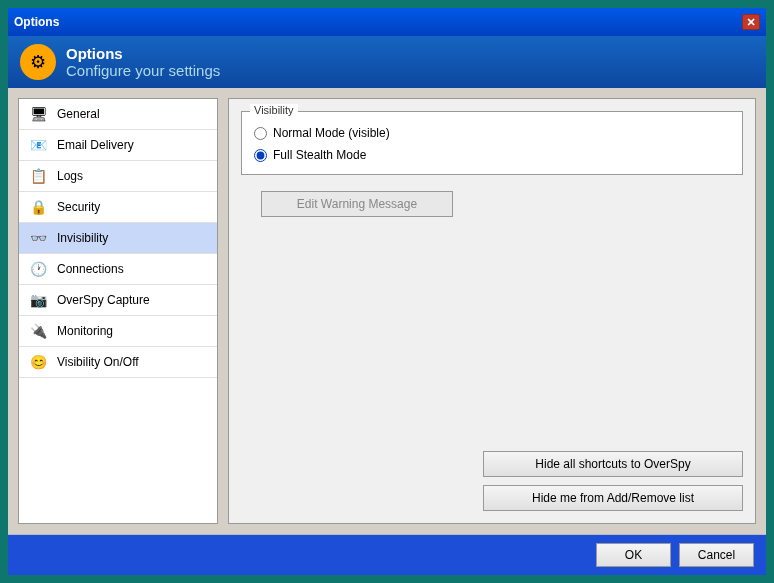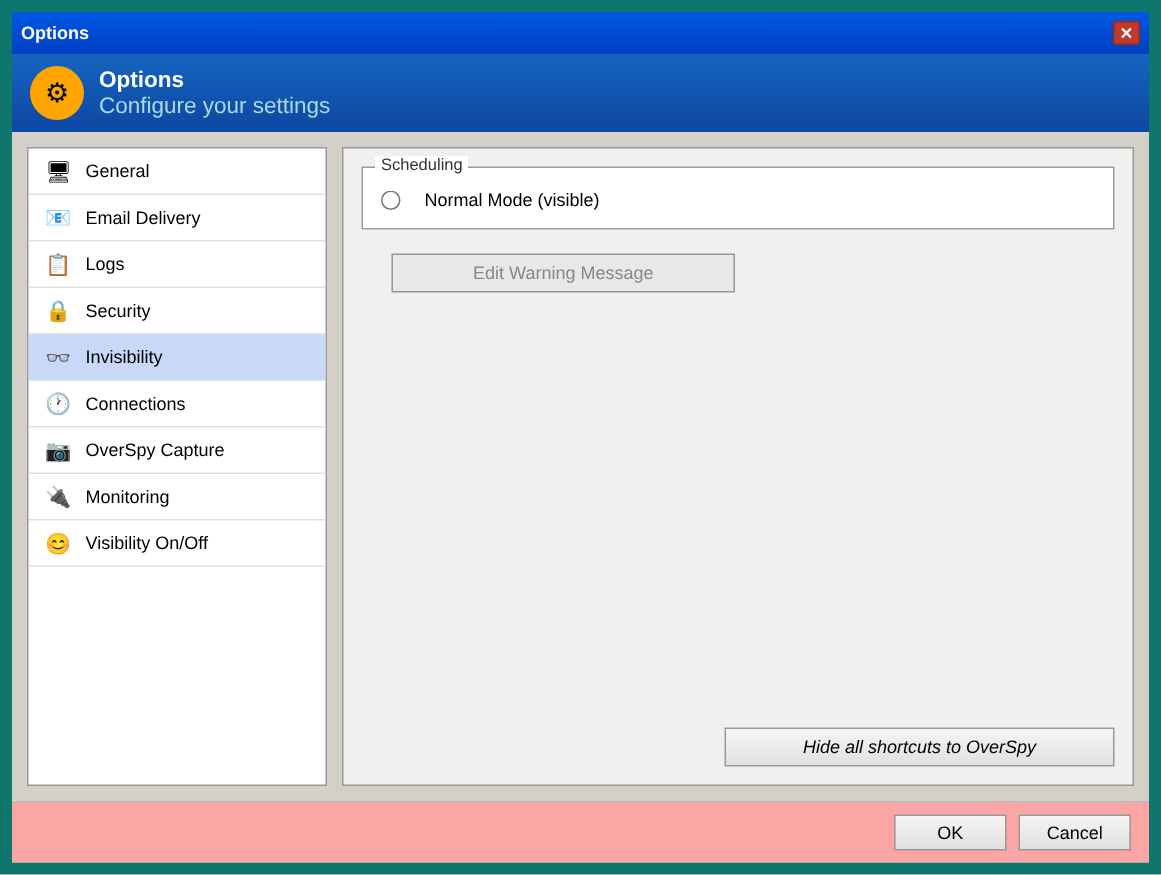--- a/index.html
+++ b/index.html
@@ -154,21 +154,21 @@
     }
     .radio-group {
       display: flex;
       flex-direction: column;
       gap: 8px;
       margin-top: 6px;
     }
     .radio-item {
       display: flex;
       align-items: center;
-      gap: 16px;
+      gap: 6px;
       font-size: 12px;
     }
     .radio-input {
       width: 13px;
       height: 13px;
       cursor: pointer;
       accent-color: #0040c0;
     }
 
     
@@ -182,21 +182,21 @@
       align-items: center;
       gap: 6px;
       font-size: 12px;
     }
     .warn-checkbox {
       width: 13px;
       height: 13px;
       cursor: pointer;
     }
     .edit-warning-btn {
-      width: 229px;
+      width: 192px;
       height: 26px;
       background: #e8e8e8;
       border: 1px solid #999;
       color: #888;
       font-size: 12px;
       cursor: not-allowed;
       text-align: center;
       display: flex;
       align-items: center;
       justify-content: center;
@@ -215,30 +215,29 @@
       width: 260px;
       height: 26px;
       background: linear-gradient(to bottom, #f5f5f5, #e0e0e0);
       border: 1px solid #999;
       font-size: 12px;
       cursor: pointer;
       display: flex;
       align-items: center;
       justify-content: center;
       color: #000;
-      font-style: italic;
     }
 
     
     .footer {
       display: flex;
       justify-content: flex-end;
       padding: 8px 12px;
       gap: 8px;
-      background: #fca5a5;
+      background: #1d4ed8;
       border-top: 1px solid #bbb;
       flex-shrink: 0;
     }
     .footer-btn {
       width: 75px;
       height: 24px;
       background: linear-gradient(to bottom, #f5f5f5, #e0e0e0);
       border: 1px solid #999;
       font-size: 12px;
       cursor: pointer;
@@ -302,38 +301,45 @@
       </div>
       <div class="sidebar-item">
         <span class="sidebar-icon">😊</span>
         <span>Visibility On/Off</span>
       </div>
     </div>
 
     <div class="right-panel">
 
       <div class="fieldset-box">
-        <span class="fieldset-legend">Scheduling</span>
+        <span class="fieldset-legend">Visibility</span>
         <div class="radio-group">
           <label class="radio-item">
             <input type="radio" class="radio-input" name="visibility" style="">
             <span>Normal Mode (visible)</span>
           </label>
+          <label class="radio-item">
+            <input type="radio" class="radio-input" name="visibility" checked="" style="">
+            <span>Full Stealth Mode</span>
+          </label>
         </div>
       </div>
 
       <div class="warn-section">
         <div class="edit-warning-btn">
           <span>Edit Warning Message</span>
         </div>
       </div>
 
       <div class="action-buttons">
         <button class="action-btn">
           <span>Hide all shortcuts to OverSpy</span>
+        </button>
+        <button class="action-btn">
+          <span>Hide me from Add/Remove list</span>
         </button>
       </div>
 
     </div>
   </div>
 
   <div class="footer">
     <button class="footer-btn">
       <span>OK</span>
     </button>

